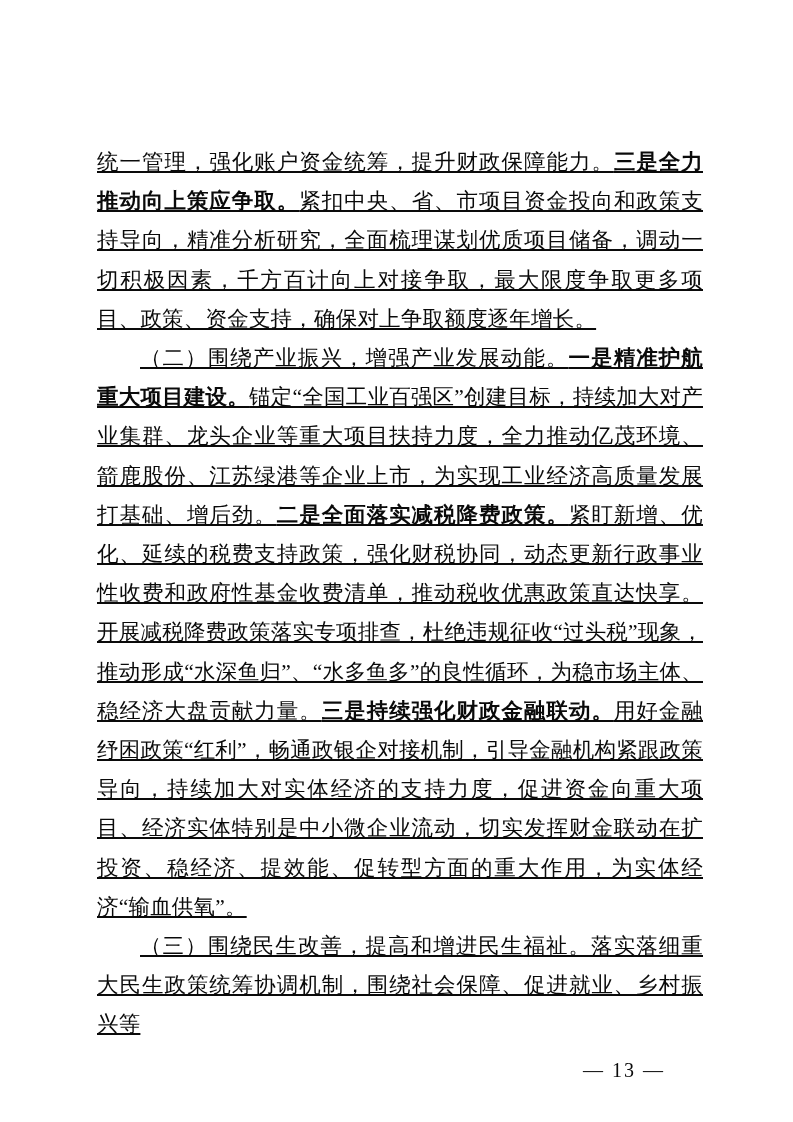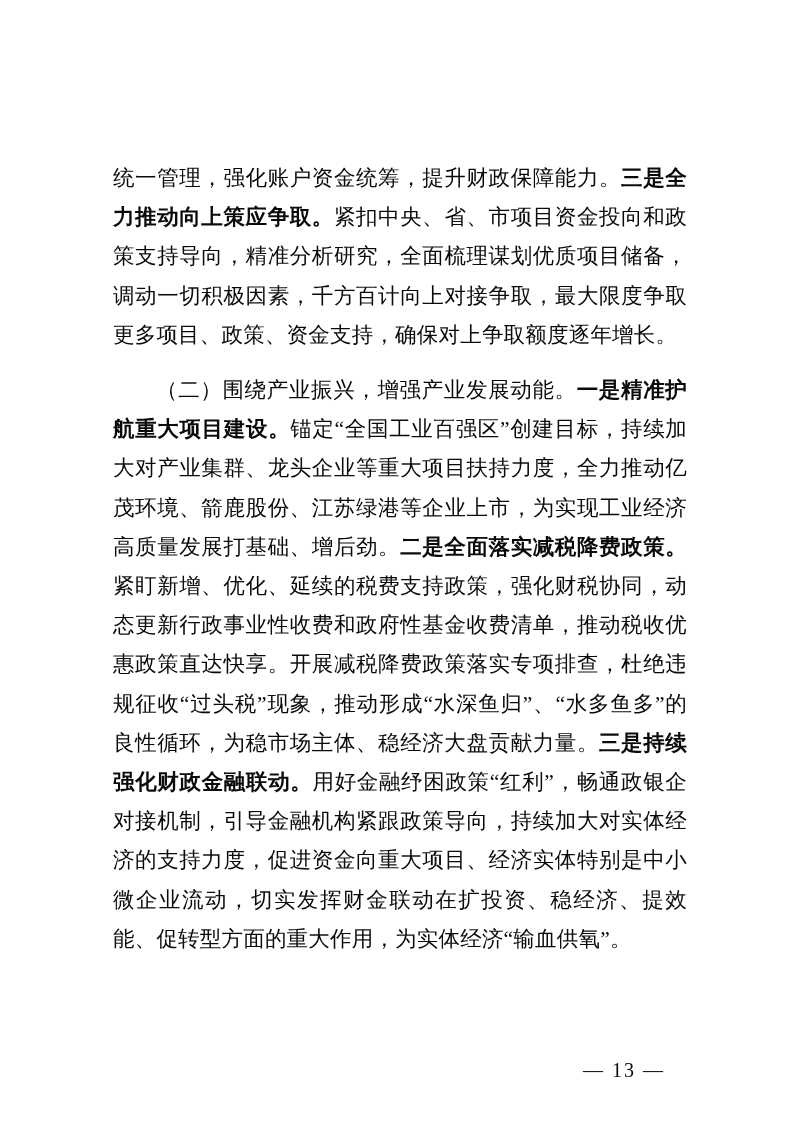--- a/index.html
+++ b/index.html
@@ -23,23 +23,24 @@
     top: 143px;
     width: 606px;
     font-size: 21.5px;
     line-height: 39.2px;
     text-align: justify;
     text-justify: inter-ideograph;
     letter-spacing: 0.2px;
     color: #0a0a0a;
   }
   .para {
-    margin: 16px;
+    margin: 0;
     padding: 0;
     text-indent: 0;
+    text-decoration: underline;
   }
   .para.indent {
     text-indent: 2em;
   }
   .run-bold {
     font-weight: bold;
   }
   .page-number {
     position: absolute;
     top: 1014px;
@@ -60,18 +61,21 @@
   <div class="doc-body">
 
     <p class="para">
       <span>统一管理，强化账户资金统筹，提升财政保障能力。</span><span class="run-bold">三是全力推动向上策应争取。</span><span>紧扣中央、省、市项目资金投向和政策支持导向，精准分析研究，全面梳理谋划优质项目储备，调动一切积极因素，千方百计向上对接争取，最大限度争取更多项目、政策、资金支持，确保对上争取额度逐年增长。</span>
     </p>
 
     <p class="para indent">
       <span>（二）围绕产业振兴，增强产业发展动能。</span><span class="run-bold">一是精准护航重大项目建设。</span><span>锚定“全国工业百强区”创建目标，持续加大对产业集群、龙头企业等重大项目扶持力度，全力推动亿茂环境、箭鹿股份、江苏绿港等企业上市，为实现工业经济高质量发展打基础、增后劲。</span><span class="run-bold">二是全面落实减税降费政策。</span><span>紧盯新增、优化、延续的税费支持政策，强化财税协同，动态更新行政事业性收费和政府性基金收费清单，推动税收优惠政策直达快享。开展减税降费政策落实专项排查，杜绝违规征收“过头税”现象，推动形成“水深鱼归”、“水多鱼多”的良性循环，为稳市场主体、稳经济大盘贡献力量。</span><span class="run-bold">三是持续强化财政金融联动。</span><span>用好金融纾困政策“红利”，畅通政银企对接机制，引导金融机构紧跟政策导向，持续加大对实体经济的支持力度，促进资金向重大项目、经济实体特别是中小微企业流动，切实发挥财金联动在扩投资、稳经济、提效能、促转型方面的重大作用，为实体经济“输血供氧”。</span>
     </p>
 
+    <p class="para indent">
+      <span>（三）围绕民生改善，提高和增进民生福祉。落实落细重大民生政策统筹协调机制，围绕社会保障、促进就业、乡村振兴等</span>
+    </p>
 
   </div>
 
   <div class="page-number">— 13 —</div>
 
 </div>
 
 </body></html>

